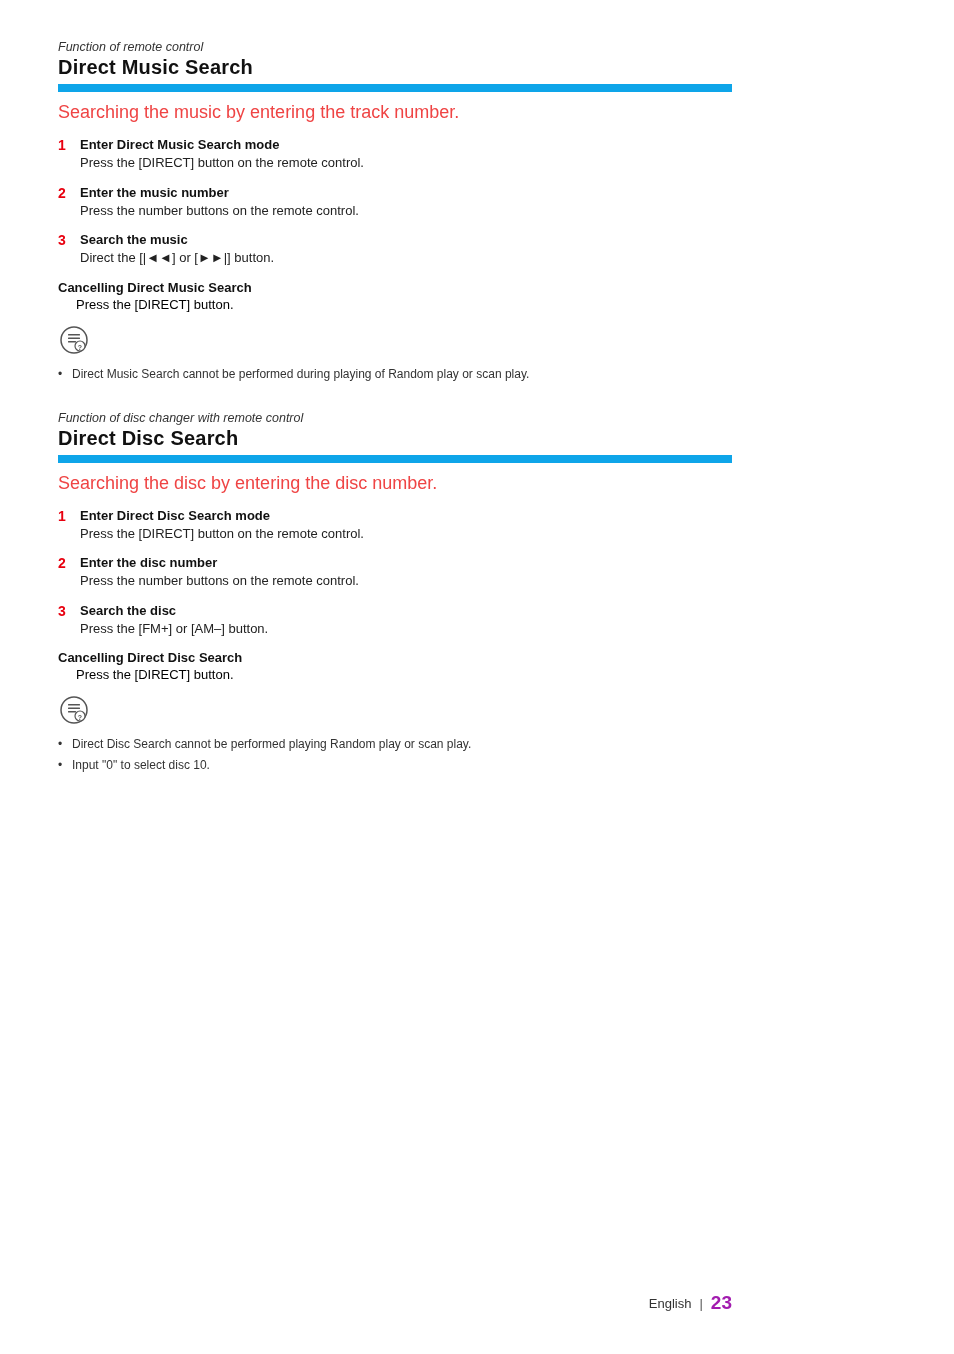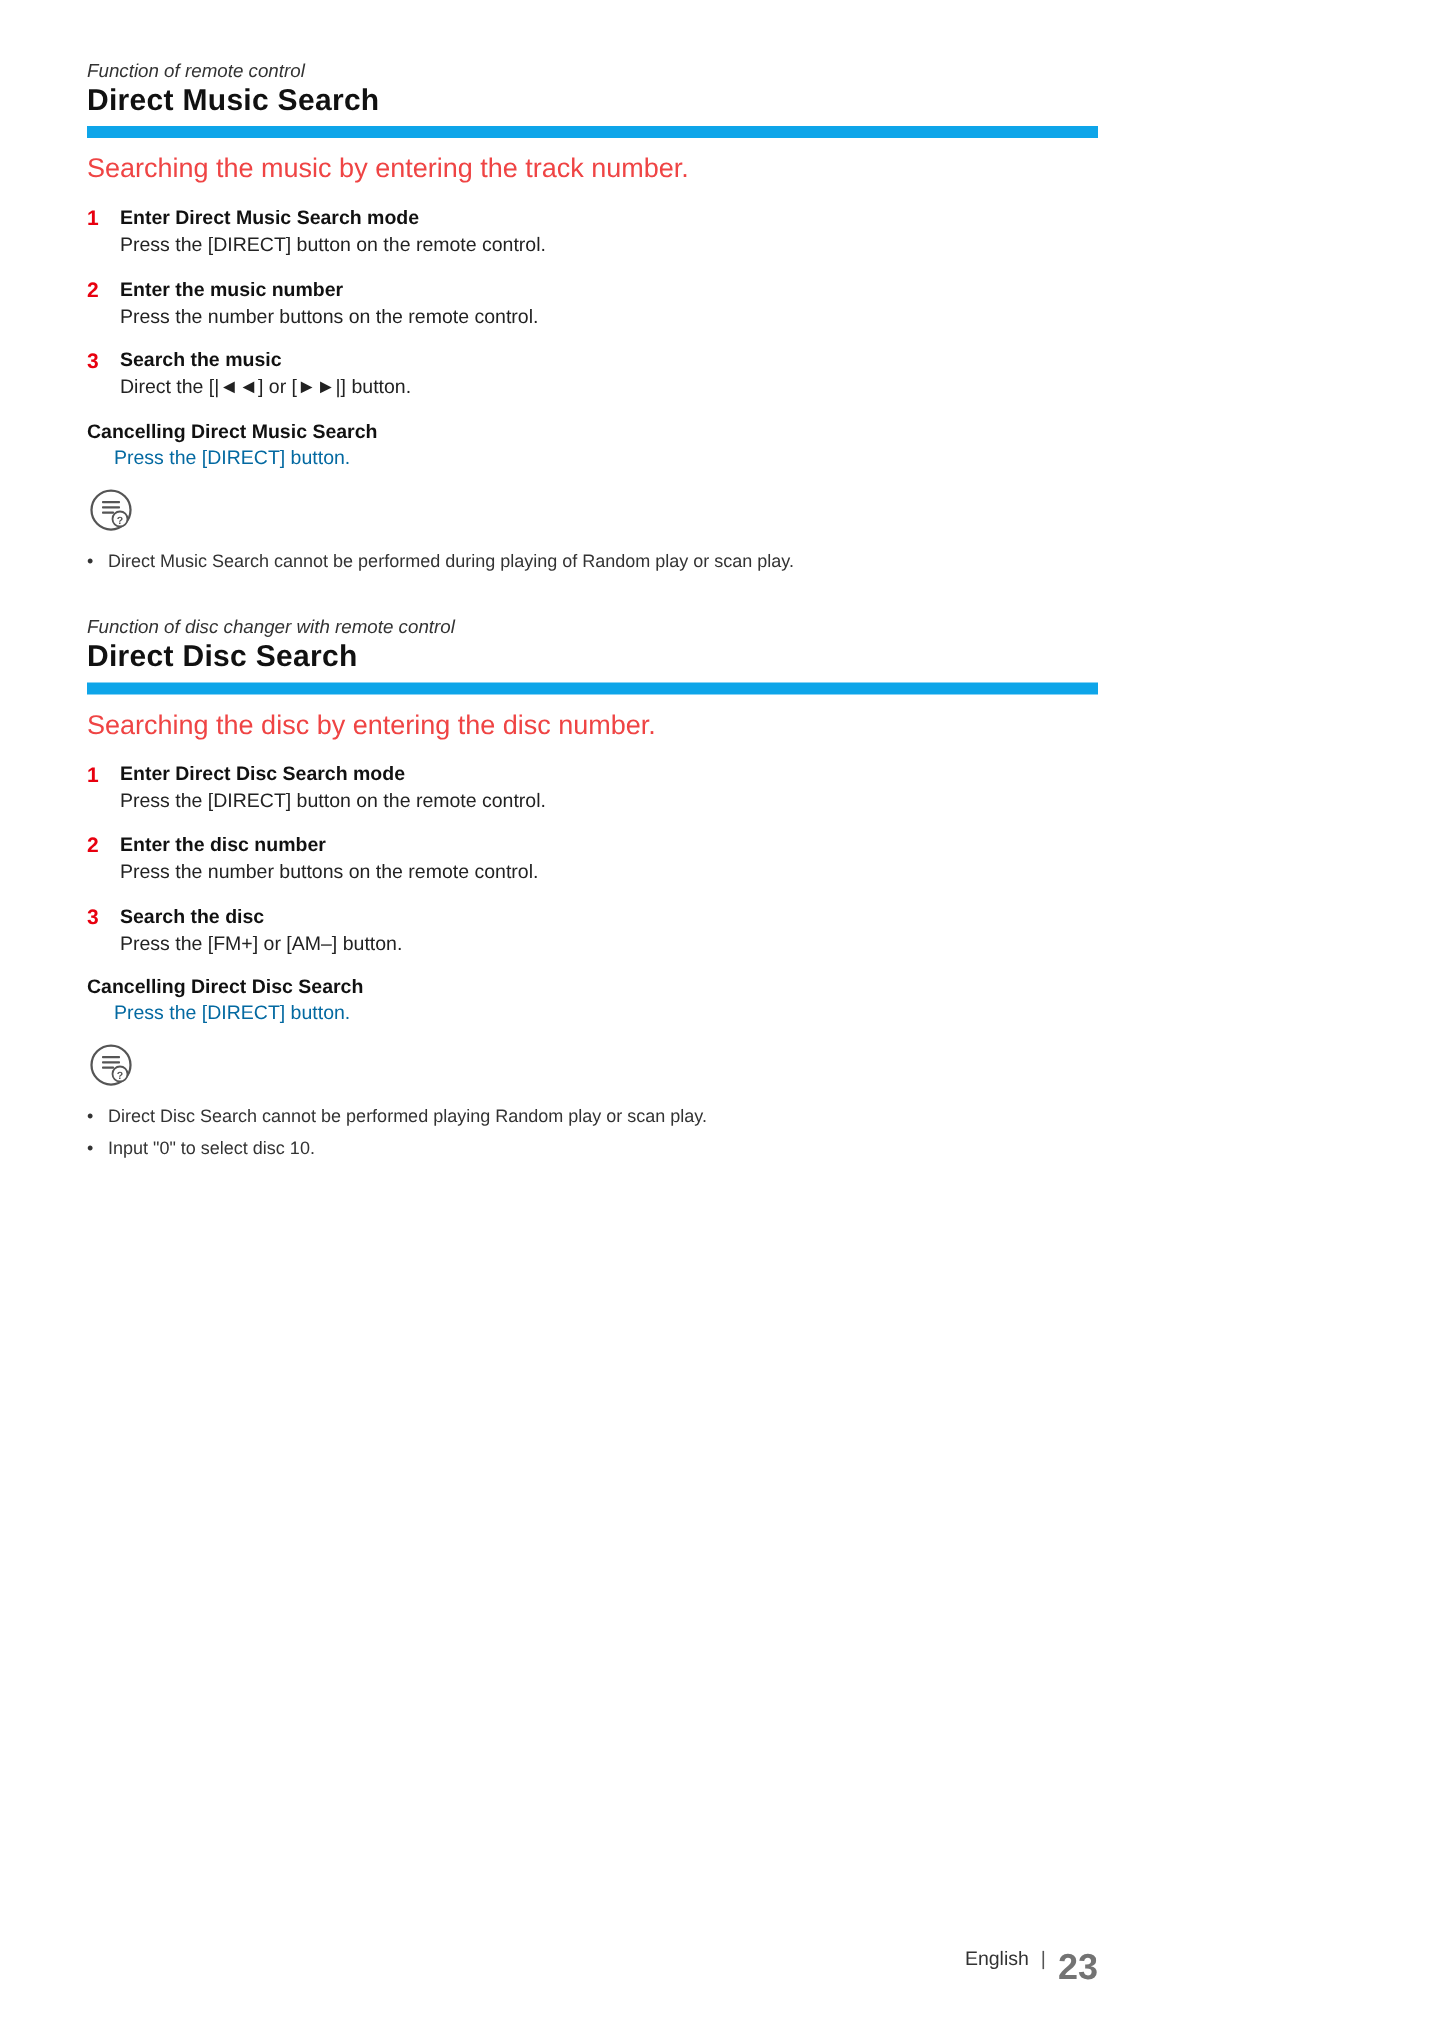--- a/index.html
+++ b/index.html
@@ -67,21 +67,21 @@
     }
     .cancel-section { margin-bottom: 12px; }
     .cancel-title {
       font-weight: 900;
       font-size: 13px;
       color: #111;
       margin-bottom: 2px;
     }
     .cancel-desc {
       font-size: 13px;
-      color: #0369a1;
+      color: #000000;
       margin-left: 18px;
     }
     .notes {
       margin-top: 4px;
       margin-bottom: 6px;
     }
     .note-item {
       font-size: 12px;
       color: #333;
       margin-bottom: 3px;
@@ -90,35 +90,35 @@
       line-height: 1.5;
     }
     .note-item::before {
       content: "•";
       position: absolute;
       left: 0;
       top: 0;
     }
     .footer {
       position: absolute;
-      bottom: 28px;
+      bottom: 40px;
       right: 58px;
       display: flex;
-      align-items: flex-start;
+      align-items: center;
       gap: 8px;
       font-size: 13px;
       color: #333;
     }
     .footer-divider {
       color: #555;
     }
     .footer-page {
-      font-size: 24px;
-      font-weight: 900;
-      color: #737373;
+      font-size: 19px;
+      font-weight: 900;
+      color: #a21caf;
     }
     
     .note-icon-svg {
       width: 32px;
       height: 32px;
       display: inline-block;
       margin-bottom: 2px;
     }
   </style>
 </head>

